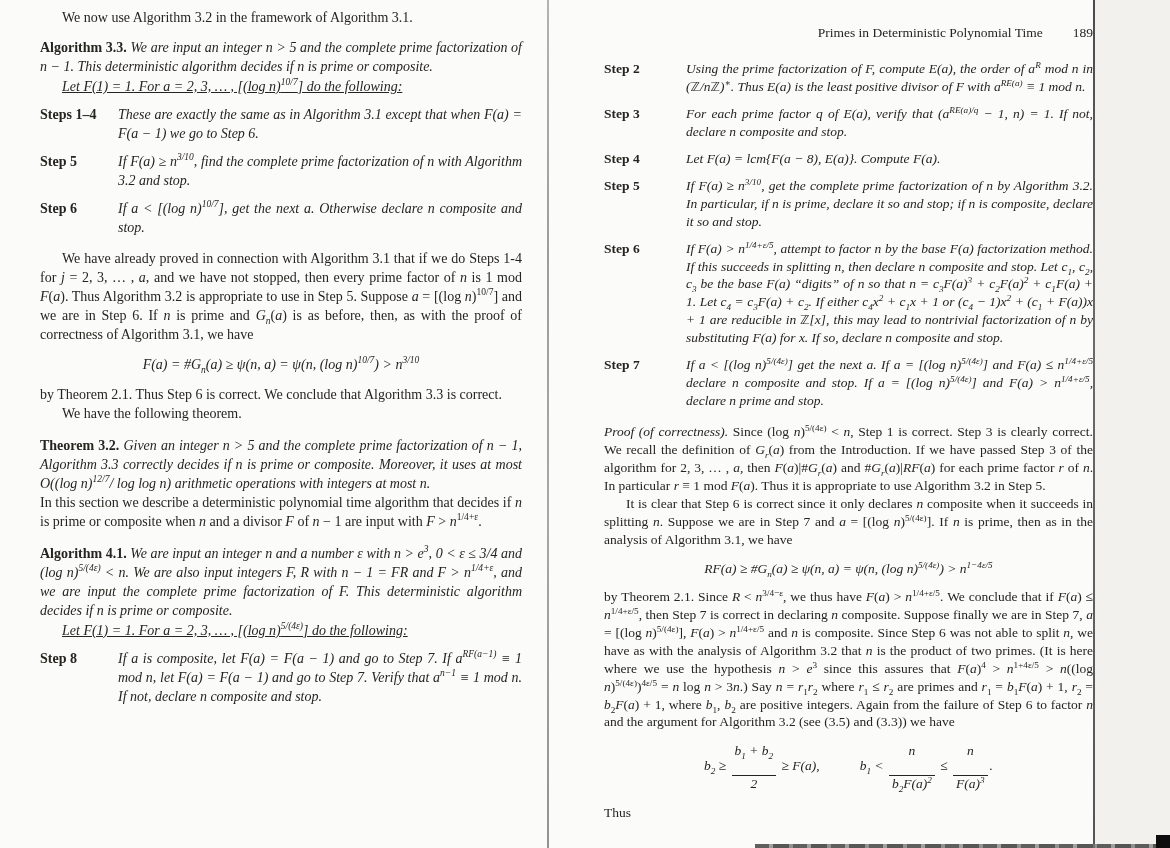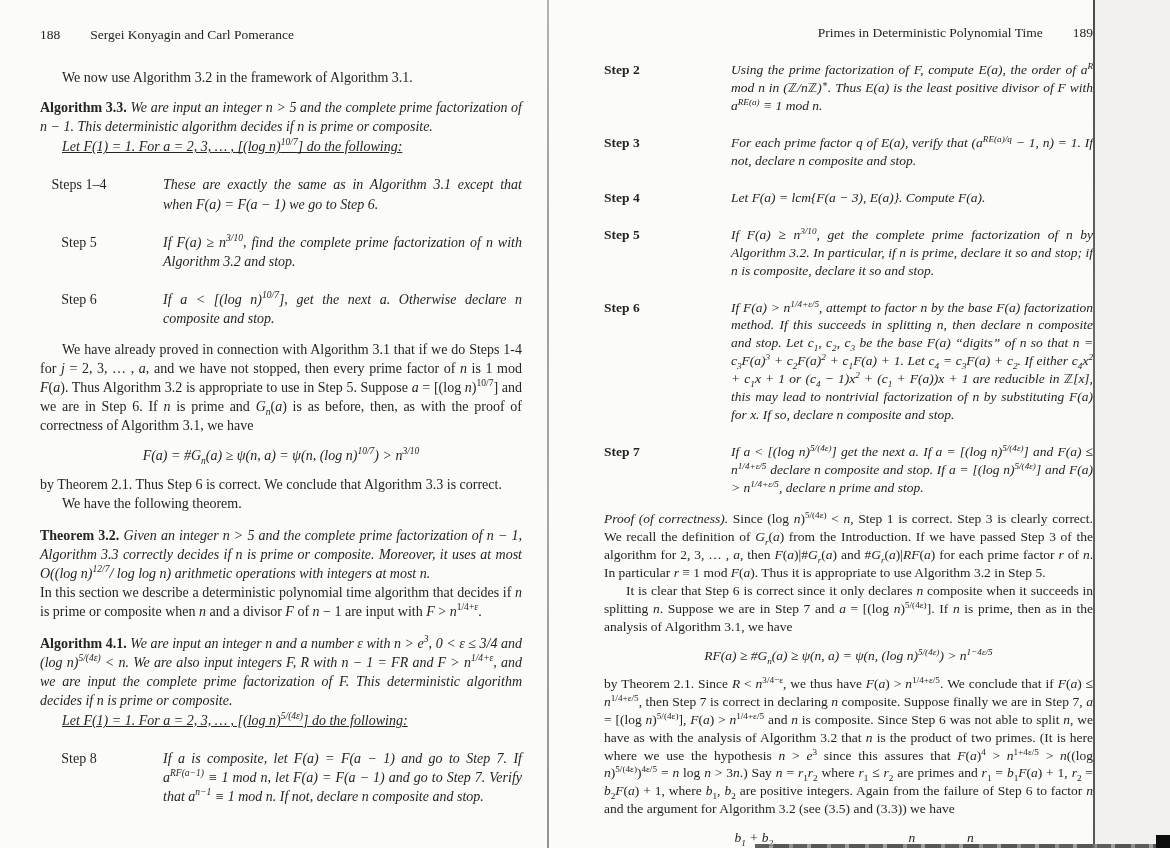--- a/index.html
+++ b/index.html
@@ -16,22 +16,22 @@
   #right-page .running-header{margin-top:24px;margin-bottom:18px;justify-content:flex-end;}
   .running-header .pgnum{font-size:13.5px;}
   #left-page .running-header .title{margin-left:30px;}
   #right-page .running-header .title{margin-right:30px;}
   .para{text-align:justify;margin:8px 0 0 0;}
   .indent{text-indent:22px;}
   .alg{font-style:italic;text-align:justify;margin-top:11px;}
   .alg .rm{font-style:normal;font-weight:bold;}
   .let-line{font-style:italic;text-indent:22px;margin-top:1px;text-decoration:underline;}
   .steps{margin-top:9px;}
-  .step{display:flex;margin-top:19px;gap:45px;}
-  #left-page .step-label{flex:0 0 78px;font-weight:normal;font-style:normal;text-align:center;}
+  .step{display:flex;margin-top:9px;}
+  #left-page .step-label{flex:0 0 78px;font-weight:bold;font-style:normal;}
   #right-page .step-label{flex:0 0 82px;font-weight:bold;font-style:normal;}
   .step-body{flex:1;font-style:italic;text-align:justify;}
   .display{text-align:center;margin:11px 0 10px 0;font-style:italic;}
   .section-heading{font-size:17.5px;font-weight:bold;margin:27px 0 16px 0;letter-spacing:.2px;}
   sup{font-size:68%;line-height:0;}
   sub{font-size:68%;line-height:0;}
   .bb{font-family:"DejaVu Sans","DejaVu Serif",sans-serif;font-size:94%;}
   .frac{display:inline-block;vertical-align:middle;text-align:center;line-height:1.05;margin:0 2px;}
   .frac .num{display:block;border-bottom:1px solid #26241f;padding:0 3px 16px 3px;}
   .frac .den{display:block;padding:1px 3px 0 3px;}
@@ -46,24 +46,20 @@
     background:#f2f1ed;}
   #bottom-scan-bar{position:absolute;left:755px;bottom:0;width:415px;height:4px;
     background:repeating-linear-gradient(90deg,#383838 0 14px,#8a8a8a 14px 18px,#2e2e2e 18px 34px,#777 34px 38px);
     opacity:.8;}
   #bottom-corner-block{position:absolute;right:0;bottom:0;width:14px;height:13px;background:#0d0d0d;}
 </style>
 </head>
 <body>
 
 <div class="page" id="left-page">
-  <div class="running-header">
-    <span class="pgnum">188</span>
-    <span class="title">Sergei Konyagin and Carl Pomerance</span>
-  </div>
 
   <div class="para indent">We now use Algorithm 3.2 in the framework of Algorithm 3.1.</div>
 
   <div class="alg"><b class="rm">Algorithm 3.3.</b> We are input an integer n &gt; 5 and the complete prime factorization of n − 1. This deterministic algorithm decides if n is prime or composite.</div>
   <div class="let-line">Let F(1) = 1. For a = 2, 3, … , [(log n)<sup>10/7</sup>] do the following:</div>
 
   <div class="steps">
     <div class="step">
       <span class="step-label">Steps 1–4</span>
       <span class="step-body">These are exactly the same as in Algorithm 3.1 except that when F(a) = F(a − 1) we go to Step 6.</span>
@@ -111,21 +107,21 @@
     <div class="step">
       <span class="step-label">Step 2</span>
       <span class="step-body">Using the prime factorization of F, compute E(a), the order of a<sup>R</sup> mod n in (<span class="bb">ℤ</span>/n<span class="bb">ℤ</span>)<sup>∗</sup>. Thus E(a) is the least positive divisor of F with a<sup>RE(a)</sup> ≡ 1 mod n.</span>
     </div>
     <div class="step">
       <span class="step-label">Step 3</span>
       <span class="step-body">For each prime factor q of E(a), verify that (a<sup>RE(a)/q</sup> − 1, n) = 1. If not, declare n composite and stop.</span>
     </div>
     <div class="step">
       <span class="step-label">Step 4</span>
-      <span class="step-body">Let F(a) = lcm{F(a − 3), E(a)}. Compute F(a).</span>
+      <span class="step-body">Let F(a) = lcm{F(a − 8), E(a)}. Compute F(a).</span>
     </div>
     <div class="step">
       <span class="step-label">Step 5</span>
       <span class="step-body">If F(a) ≥ n<sup>3/10</sup>, get the complete prime factorization of n by Algorithm 3.2. In particular, if n is prime, declare it so and stop; if n is composite, declare it so and stop.</span>
     </div>
     <div class="step">
       <span class="step-label">Step 6</span>
       <span class="step-body">If F(a) &gt; n<sup>1/4+ε/5</sup>, attempt to factor n by the base F(a) factorization method. If this succeeds in splitting n, then declare n composite and stop. Let c<sub>1</sub>, c<sub>2</sub>, c<sub>3</sub> be the base F(a) “digits” of n so that n = c<sub>3</sub>F(a)<sup>3</sup> + c<sub>2</sub>F(a)<sup>2</sup> + c<sub>1</sub>F(a) + 1. Let c<sub>4</sub> = c<sub>3</sub>F(a) + c<sub>2</sub>. If either c<sub>4</sub>x<sup>2</sup> + c<sub>1</sub>x + 1 or (c<sub>4</sub> − 1)x<sup>2</sup> + (c<sub>1</sub> + F(a))x + 1 are reducible in <span class="bb">ℤ</span>[x], this may lead to nontrivial factorization of n by substituting F(a) for x. If so, declare n composite and stop.</span>
     </div>
     <div class="step">

